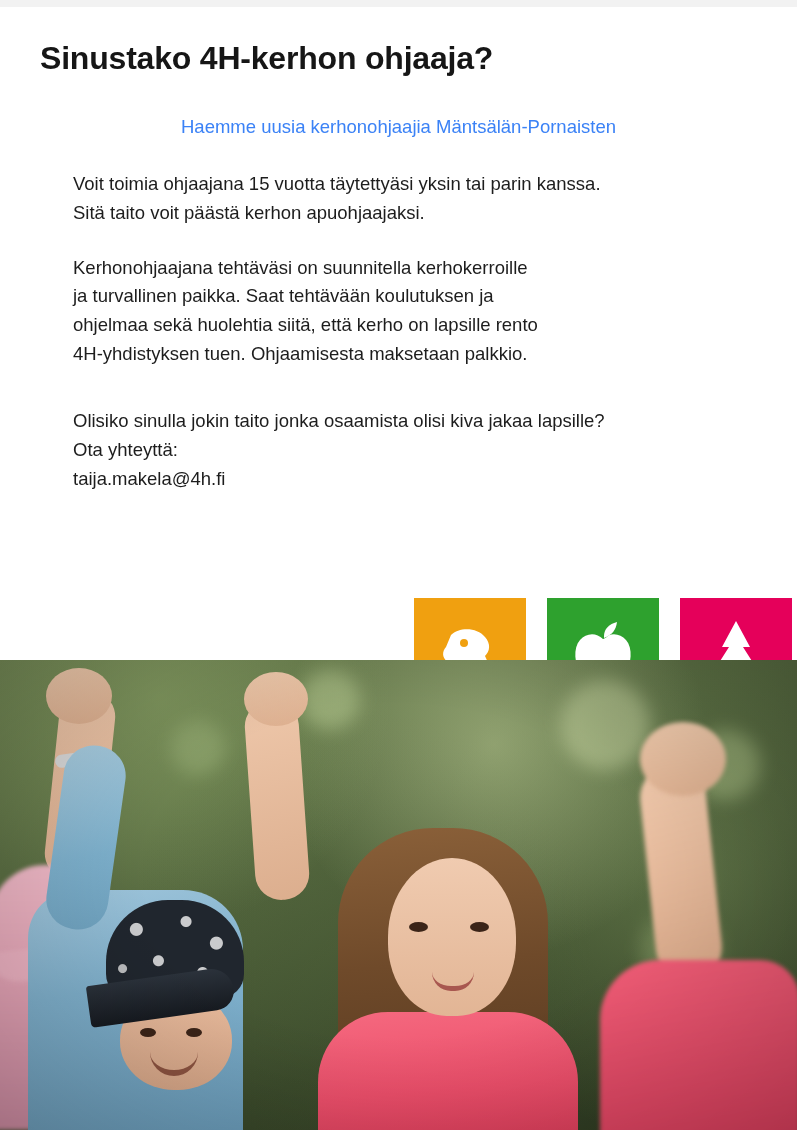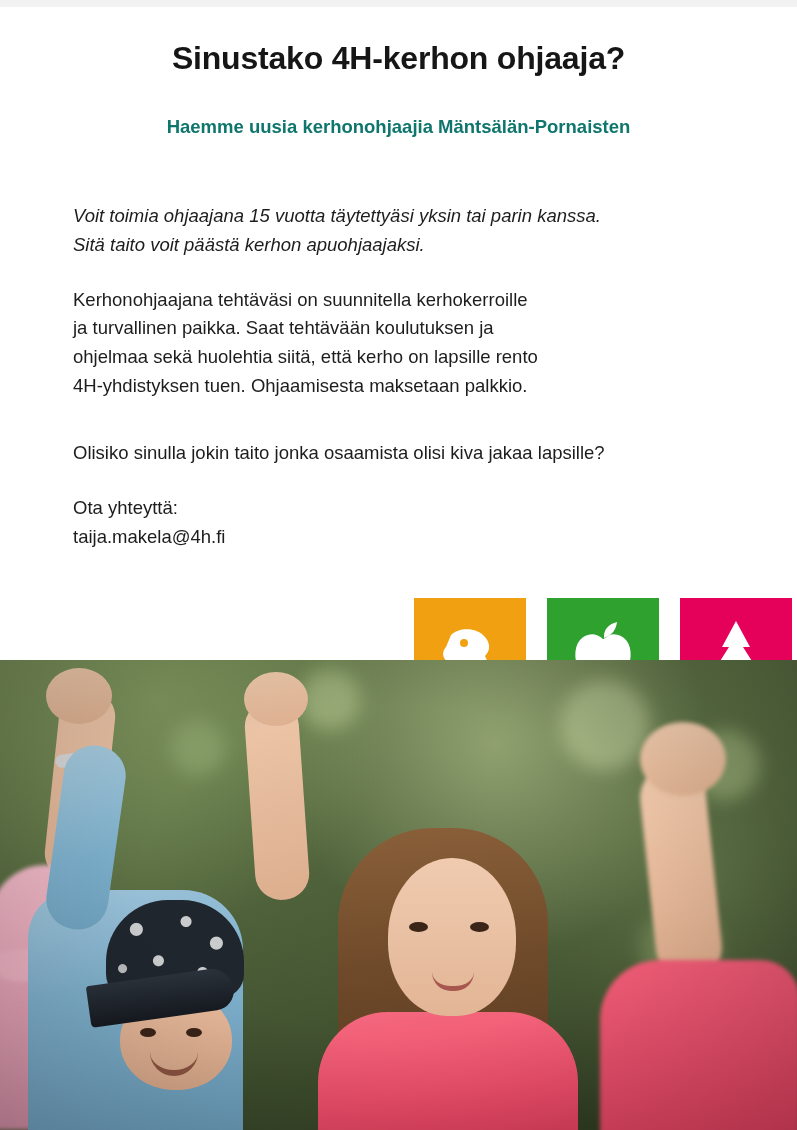--- a/index.html
+++ b/index.html
@@ -28,55 +28,55 @@
     width: 797px;
     height: 7px;
     background: #f2f2f2;
   }
   .content {
     position: absolute;
     left: 0; top: 7px;
     width: 797px;
   }
   .headline {
-    text-align: center;
+    text-align: left;
     font-size: 32px;
     font-weight: bold;
     letter-spacing: -0.2px;
     color: #161616;
     margin: 33px 0 0 0;
     padding: 0 40px;
     line-height: 1.15;
   }
   .subhead {
     text-align: center;
     font-size: 18.5px;
-    font-weight: bold;
-    color: #0f766e;
+    font-weight: normal;
+    color: #3b82f6;
     line-height: 1.52;
     margin: 36px 0 0 0;
     padding: 0 50px;
   }
   .subhead .line {
     display: block;
   }
   .body-block {
     margin: 0;
     padding: 0 70px 0 73px;
     font-size: 18.5px;
     line-height: 1.56;
     color: #1d1d1d;
   }
   .para {
     margin: 0;
   }
-  .para.p1 { margin-top: 61px; font-style: italic; }
+  .para.p1 { margin-top: 29px; }
   .para.p2 { margin-top: 26px; }
   .para.p3 { margin-top: 38px; }
-  .para.p4 { margin-top: 26px; }
+  .para.p4 { }
   .para .line { display: block; }
 
   
   .logos {
     position: absolute;
     left: 414px;
     top: 598px;
     width: 370px;
     height: 118px;
   }

